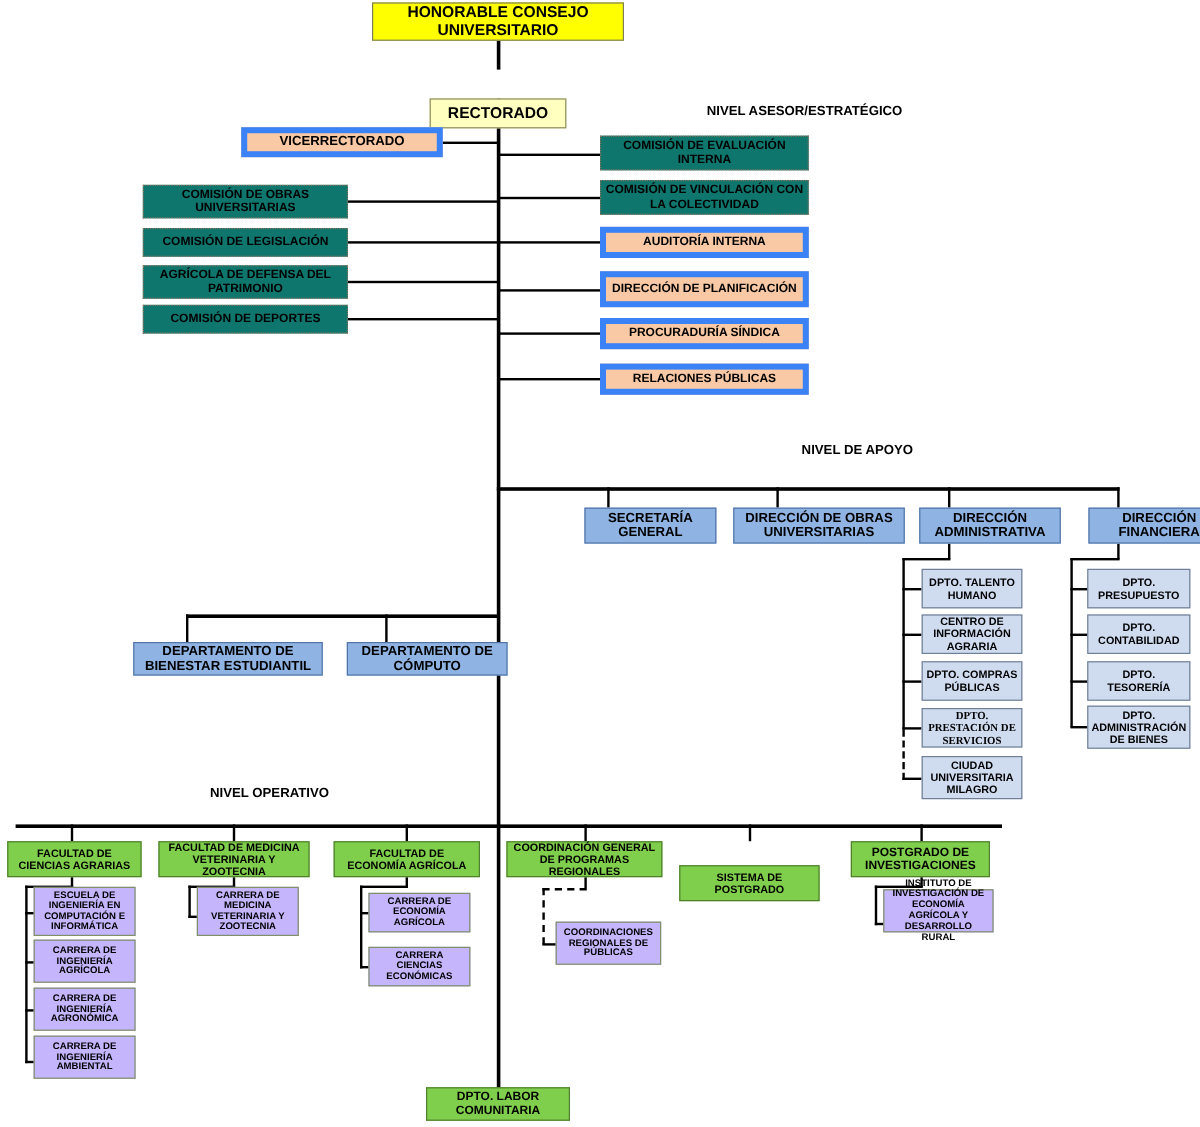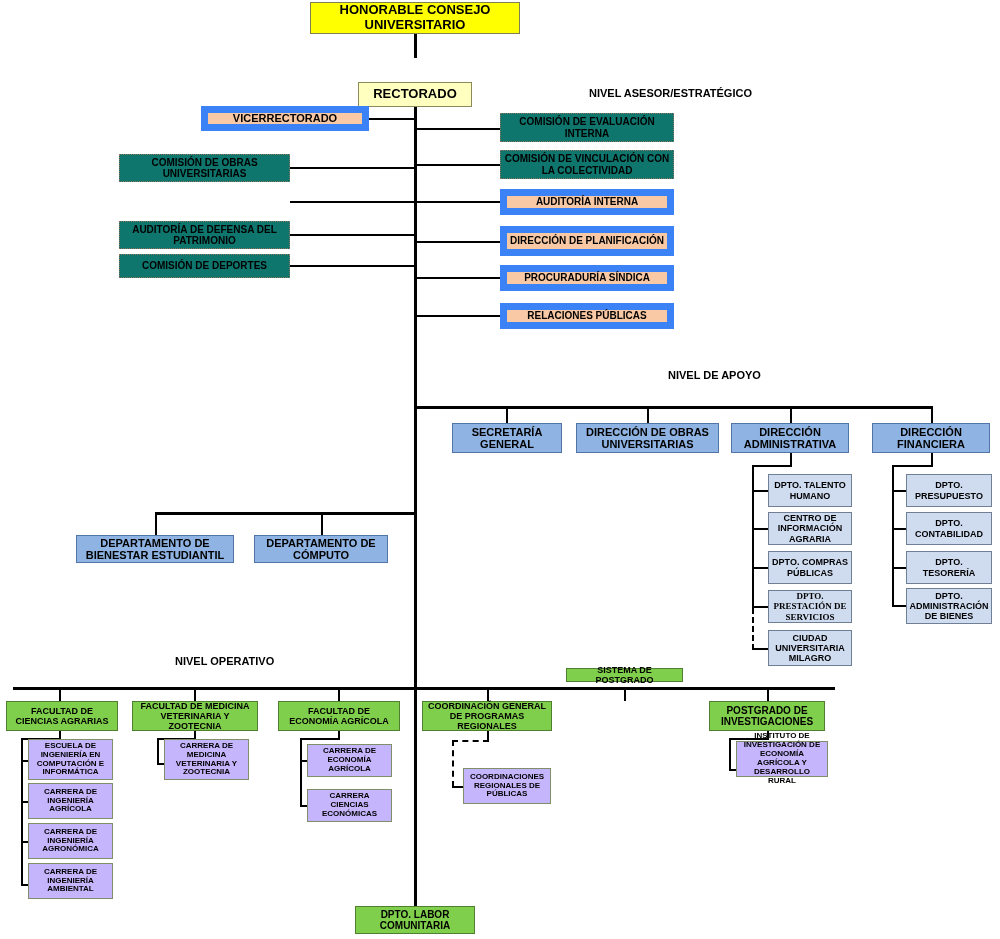--- a/index.html
+++ b/index.html
@@ -30,23 +30,23 @@
     font-weight: bold;
     color: #000000;
     line-height: 1.12;
     padding: 2px 3px;
     z-index: 5;
   }
 
   
   .c-yellow   { background: #ffff00; border: 1px solid #7f7f55; }
   .c-lyellow  { background: #ffffbf; border: 1px solid #8a8a5c; }
-  .c-peach    { background: #f8c9a4; border: 7px solid #3b82f6; }
+  .c-peach    { background: #f8c9a4; border: 5px solid #3b82f6; }
   .c-peach-d  { background: #0f766e; border: 1px dotted #8f7258; }
-  .c-blue     { background: #8fb4e3; border: 1px solid #4a6party; }
+  .c-blue     { background: #8fb4e3; border: 1px solid #4a6party; margin-left: 35px; }
   .c-blue     { background: #8fb4e3; border: 1px solid #5175a8; }
   .c-lblue    { background: #cfdcf0; border: 1px solid #6f7f96; }
   .c-green    { background: #7fce4c; border: 1px solid #4f7f2f; }
   .c-lgreen   { background: #c4b5fd; border: 1px solid #7f8f68; }
 
   
   .fs-13 { font-size: 13px; }
   .fs-11 { font-size: 11px; }
   .fs-10 { font-size: 10px; }
   .fs-9  { font-size: 9px; }
@@ -99,23 +99,24 @@
   <div class="node c-lyellow fs-13" style="left:358px; top:58px; width:114px; height:25px;margin-top:24px;">RECTORADO</div>
 
   <div class="caption" style="left:589px; top:87px;">NIVEL ASESOR/ESTRATÉGICO</div>
 
   <div class="node c-peach fs-11" style="left:201px; top:106px; width:168px; height:25px;">VICERRECTORADO</div>
   <div class="ln ln-h" style="left:369px; top:118px; width:46px;"></div>
 
   <div class="node c-peach-d fs-10" style="left:119px; top:154px; width:171px; height:28px;">COMISIÓN DE OBRAS UNIVERSITARIAS</div>
   <div class="ln ln-h" style="left:290px; top:167px; width:125px;"></div>
 
+  <div class="node c-peach-d fs-10" style="left:119px; top:190px; width:171px; height:24px;">COMISIÓN DE LEGISLACIÓN</div>
   <div class="ln ln-h" style="left:290px; top:201px; width:125px;"></div>
 
-  <div class="node c-peach-d fs-10" style="left:119px; top:221px; width:171px; height:28px;">AUDITORÍA DE DEFENSA DEL PATRIMONIO</div>
+  <div class="node c-peach-d fs-10" style="left:119px; top:221px; width:171px; height:28px;">AGRÍCOLA DE DEFENSA DEL PATRIMONIO</div>
   <div class="ln ln-h" style="left:290px; top:234px; width:125px;"></div>
 
   <div class="node c-peach-d fs-10" style="left:119px; top:254px; width:171px; height:24px;">COMISIÓN DE DEPORTES</div>
   <div class="ln ln-h" style="left:290px; top:265px; width:125px;"></div>
 
   <div class="node c-peach-d fs-10" style="left:500px; top:113px; width:174px; height:29px;">COMISIÓN DE EVALUACIÓN INTERNA</div>
   <div class="ln ln-h" style="left:415px; top:128px; width:85px;"></div>
 
   <div class="node c-peach-d fs-10" style="left:500px; top:150px; width:174px; height:29px;">COMISIÓN DE VINCULACIÓN CON LA COLECTIVIDAD</div>
   <div class="ln ln-h" style="left:415px; top:164px; width:85px;"></div>
@@ -195,21 +196,21 @@
   <div class="ln ln-v" style="left:194px; top:687px; height:14px;"></div>
   <div class="ln ln-v" style="left:338px; top:687px; height:14px;"></div>
   <div class="ln ln-v" style="left:487px; top:687px; height:14px;"></div>
   <div class="ln ln-v" style="left:624px; top:687px; height:14px;"></div>
   <div class="ln ln-v" style="left:767px; top:687px; height:14px;"></div>
 
   <div class="node c-green fs-9" style="left:6px; top:701px; width:112px; height:30px;">FACULTAD DE CIENCIAS AGRARIAS</div>
   <div class="node c-green fs-9" style="left:132px; top:701px; width:126px; height:30px;">FACULTAD DE MEDICINA VETERINARIA Y ZOOTECNIA</div>
   <div class="node c-green fs-9" style="left:278px; top:701px; width:122px; height:30px;">FACULTAD DE ECONOMÍA AGRÍCOLA</div>
   <div class="node c-green fs-9" style="left:422px; top:701px; width:130px; height:30px;">COORDINACIÓN GENERAL DE PROGRAMAS REGIONALES</div>
-  <div class="node c-green fs-9" style="left:566px; top:668px; width:117px; height:14px;">SISTEMA DE POSTGRADO</div>
+  <div class="node c-green fs-9" style="left:566px; top:721px; width:117px; height:30px;">SISTEMA DE POSTGRADO</div>
   <div class="node c-green fs-10" style="left:709px; top:701px; width:116px; height:30px;">POSTGRADO DE INVESTIGACIONES</div>
 
   <div class="ln ln-v" style="left:59px; top:731px; height:8px;"></div>
   <div class="ln ln-h" style="left:21px; top:738px; width:40px;"></div>
   <div class="ln ln-v" style="left:21px; top:738px; height:148px;"></div>
 
   <div class="ln ln-h" style="left:21px; top:760px; width:8px;"></div>
   <div class="node c-lgreen fs-8" style="left:28px; top:739px; width:85px; height:41px;">ESCUELA DE INGENIERÍA EN COMPUTACIÓN E INFORMÁTICA</div>
 
   <div class="ln ln-h" style="left:21px; top:801px; width:8px;"></div>

